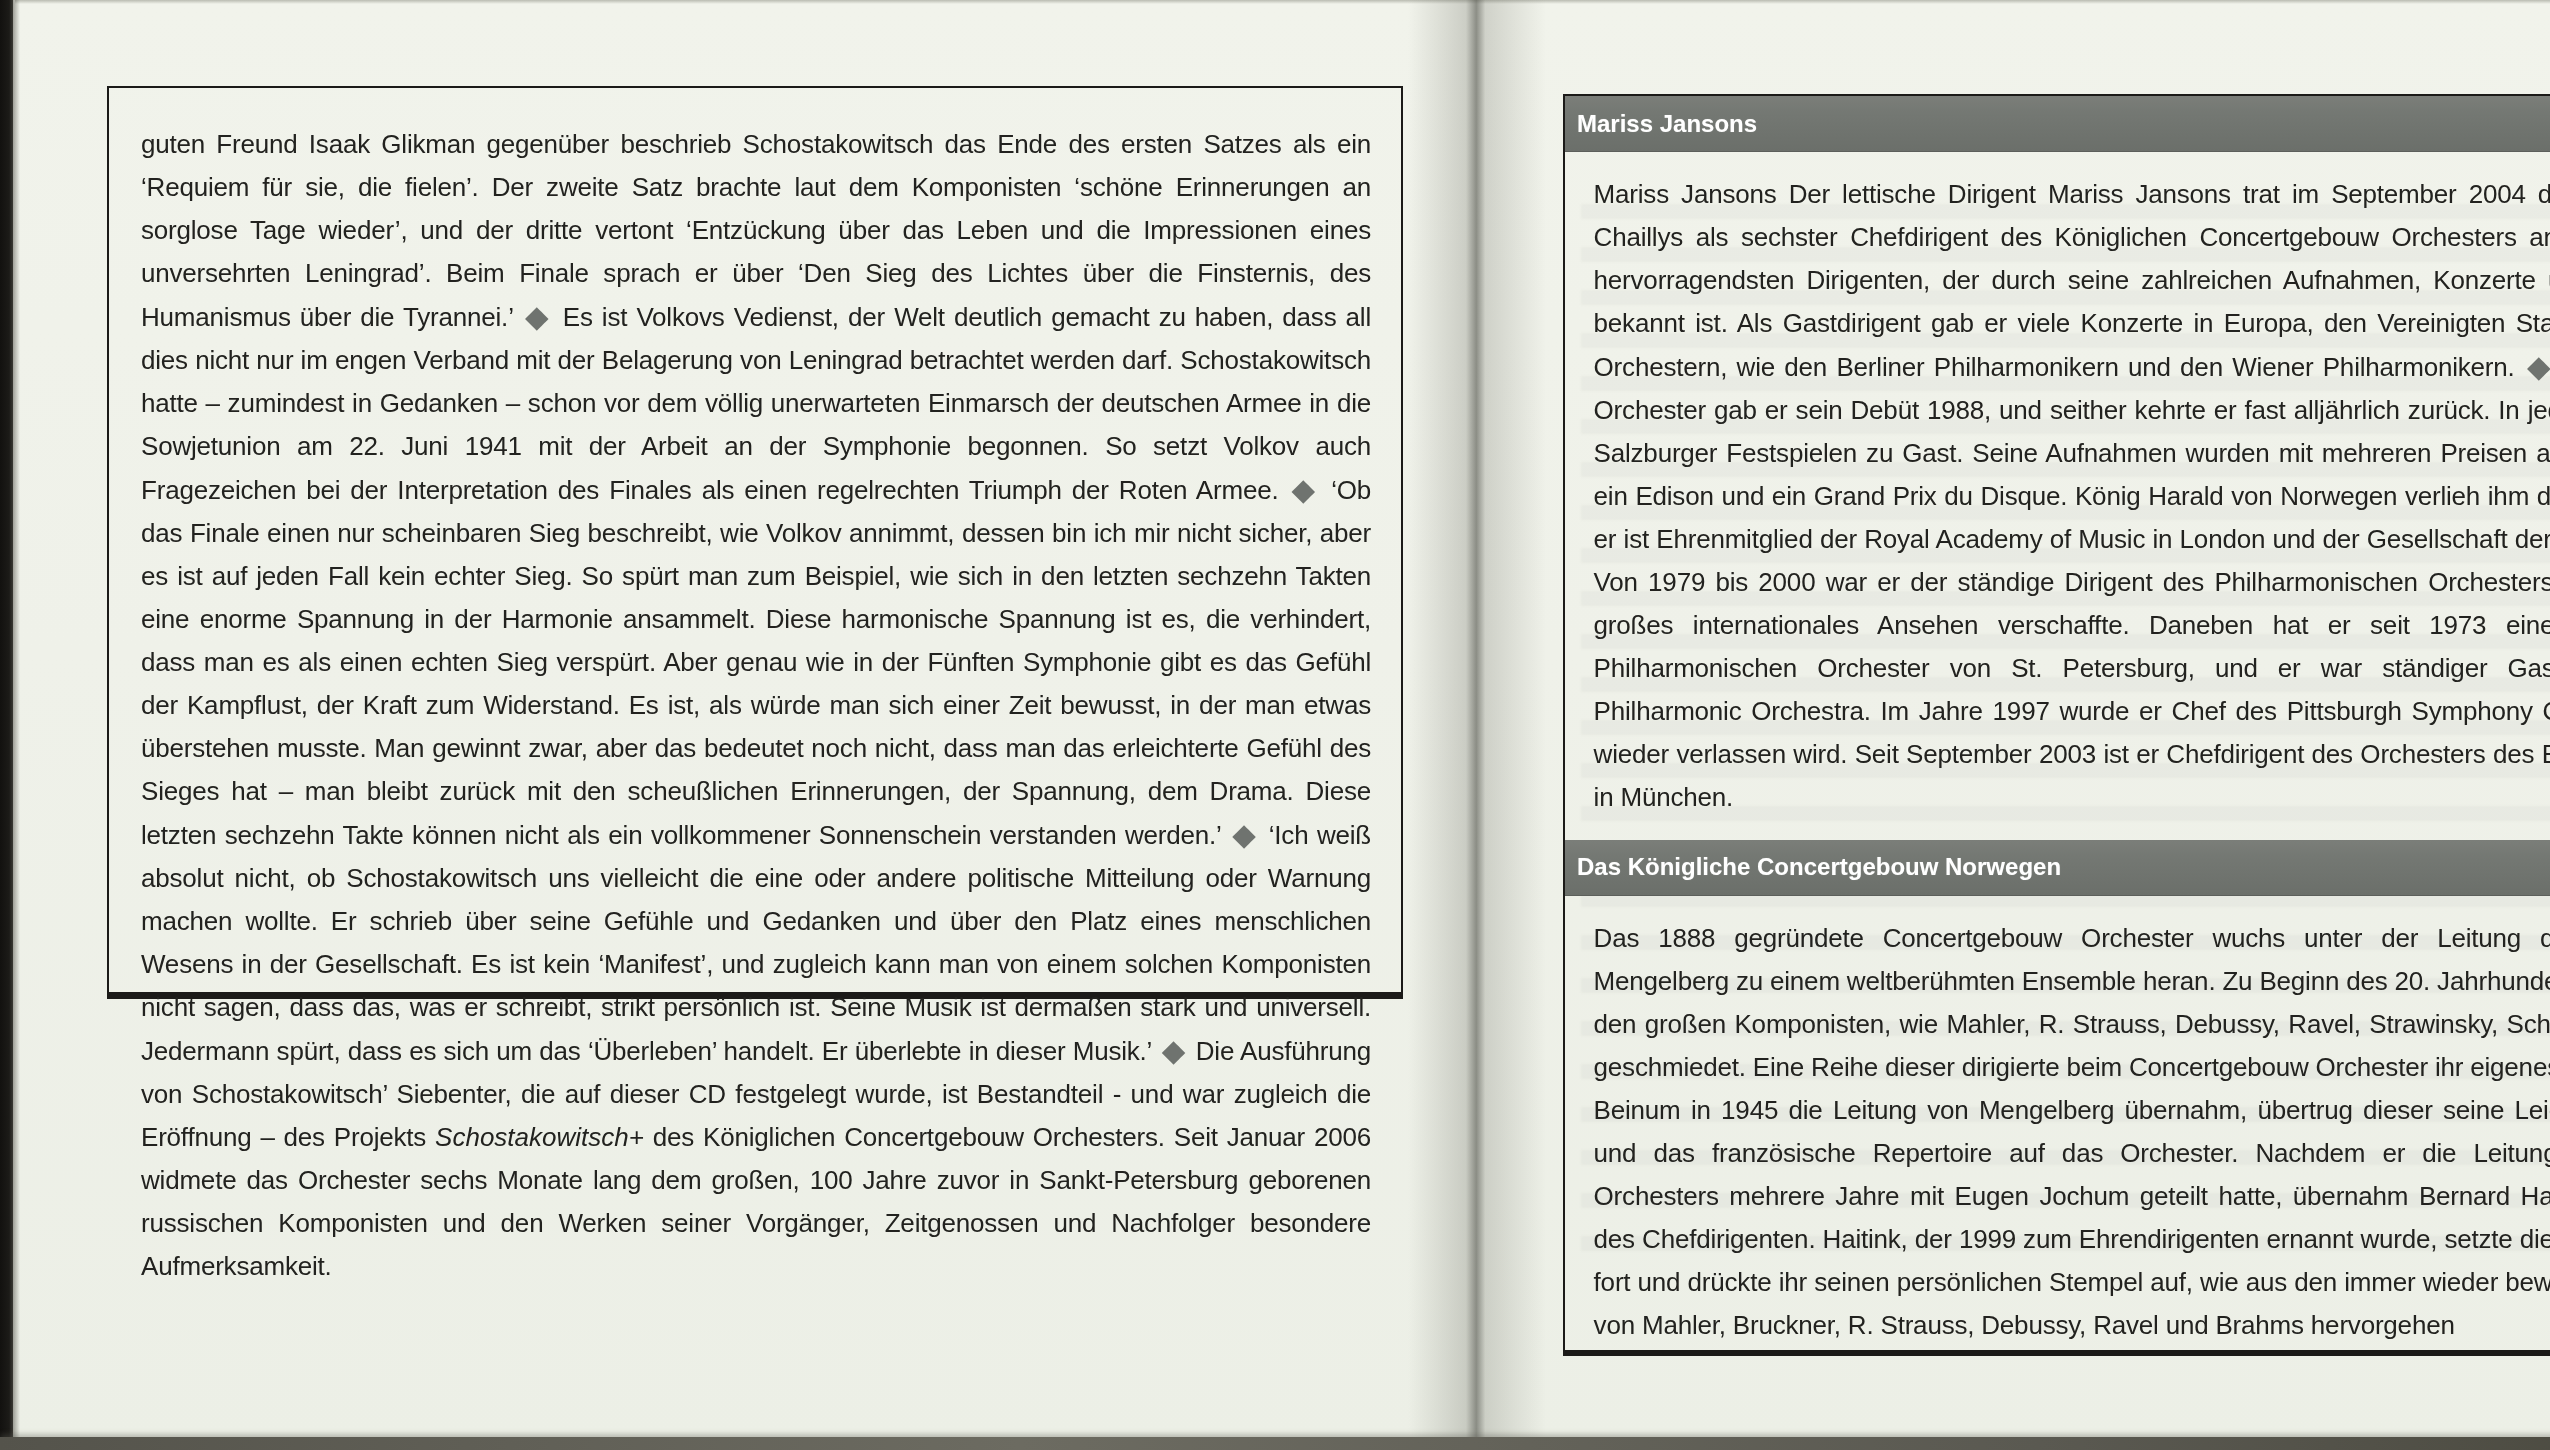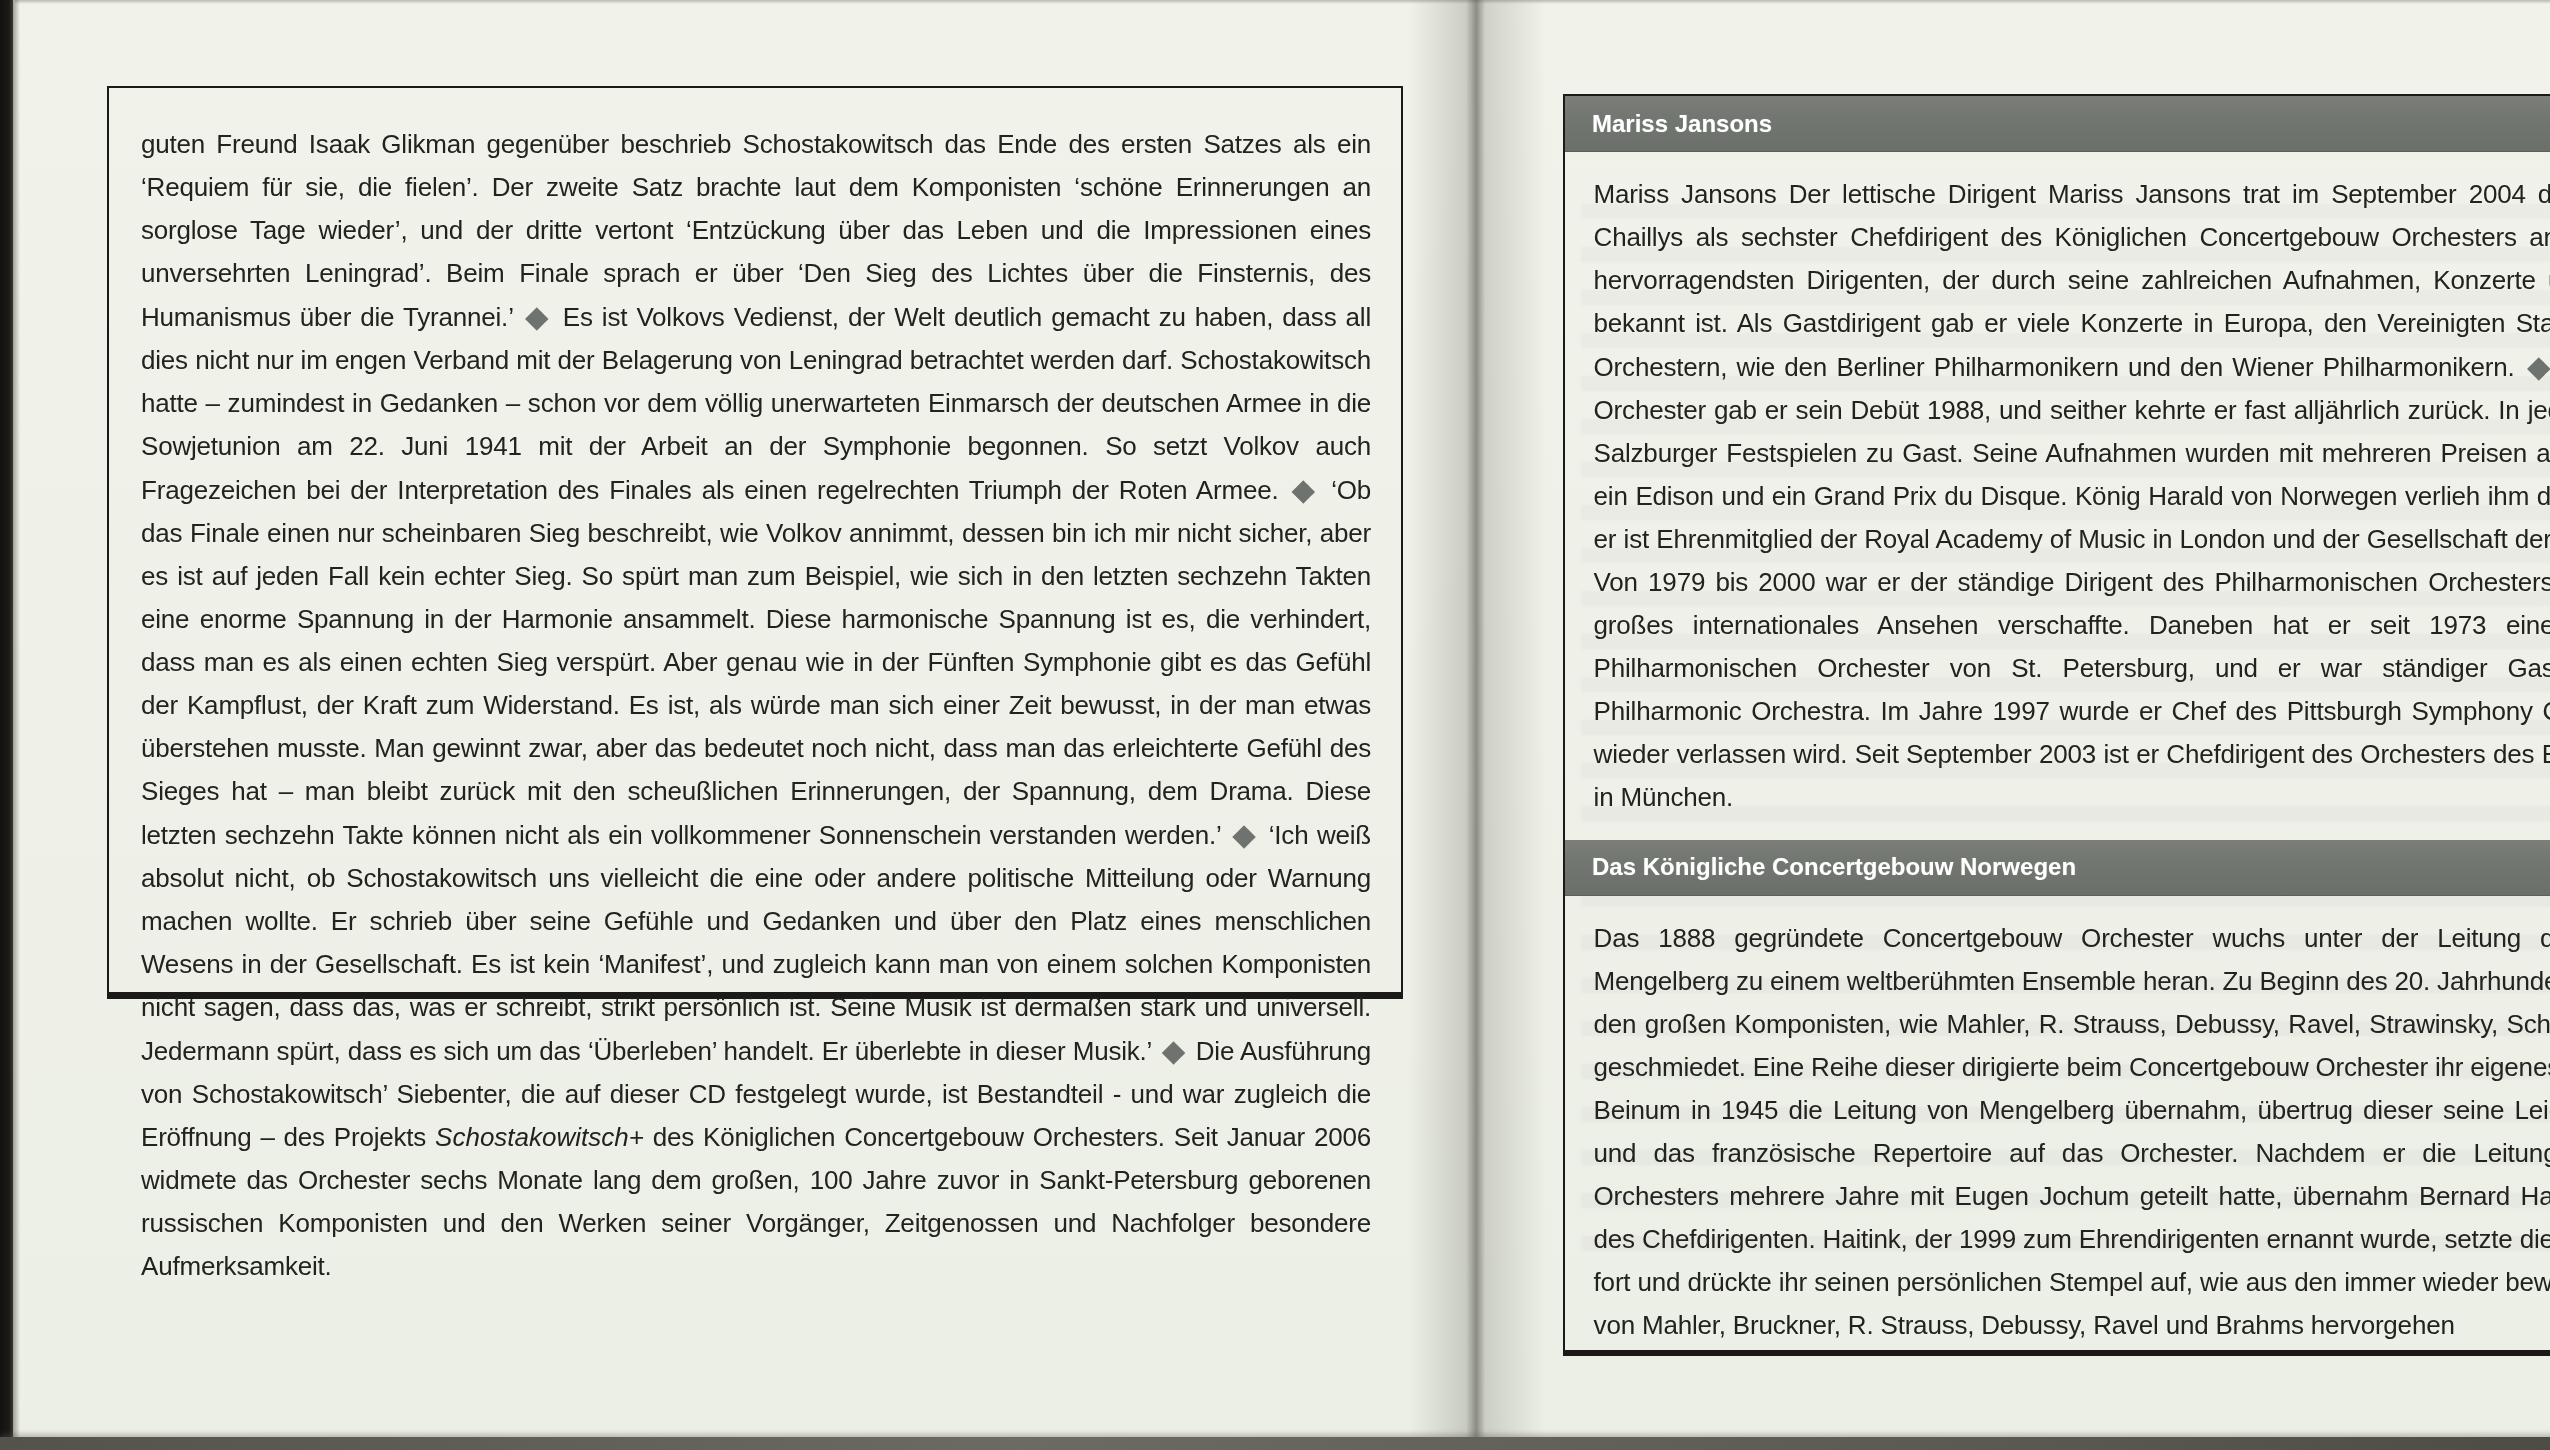--- a/index.html
+++ b/index.html
@@ -81,21 +81,21 @@
   }
   .section-header-bar{
     position:relative;width:100%;height:56px;box-sizing:border-box;
     background:linear-gradient(180deg,#7b7e79 0%,var(--header-bar-color) 30%,#6b6f6a 100%);
     border-bottom:1px solid #5c5f5b;
     display:flex;align-items:center;
   }
   .section-header-bar .heading{
     color:var(--header-text-color);
     font-size:24px;font-weight:bold;letter-spacing:0;
-    padding-left:27px;
+    padding-left:12px;
     text-shadow:0 0 1px rgba(255,255,255,.35);
   }
   .section-body{
     padding:0 27.5px 0 28.6px;
     margin-top:21.4px;margin-bottom:20.4px;
   }
   
   .ghost{
     position:absolute;pointer-events:none;
     background:repeating-linear-gradient(180deg,

